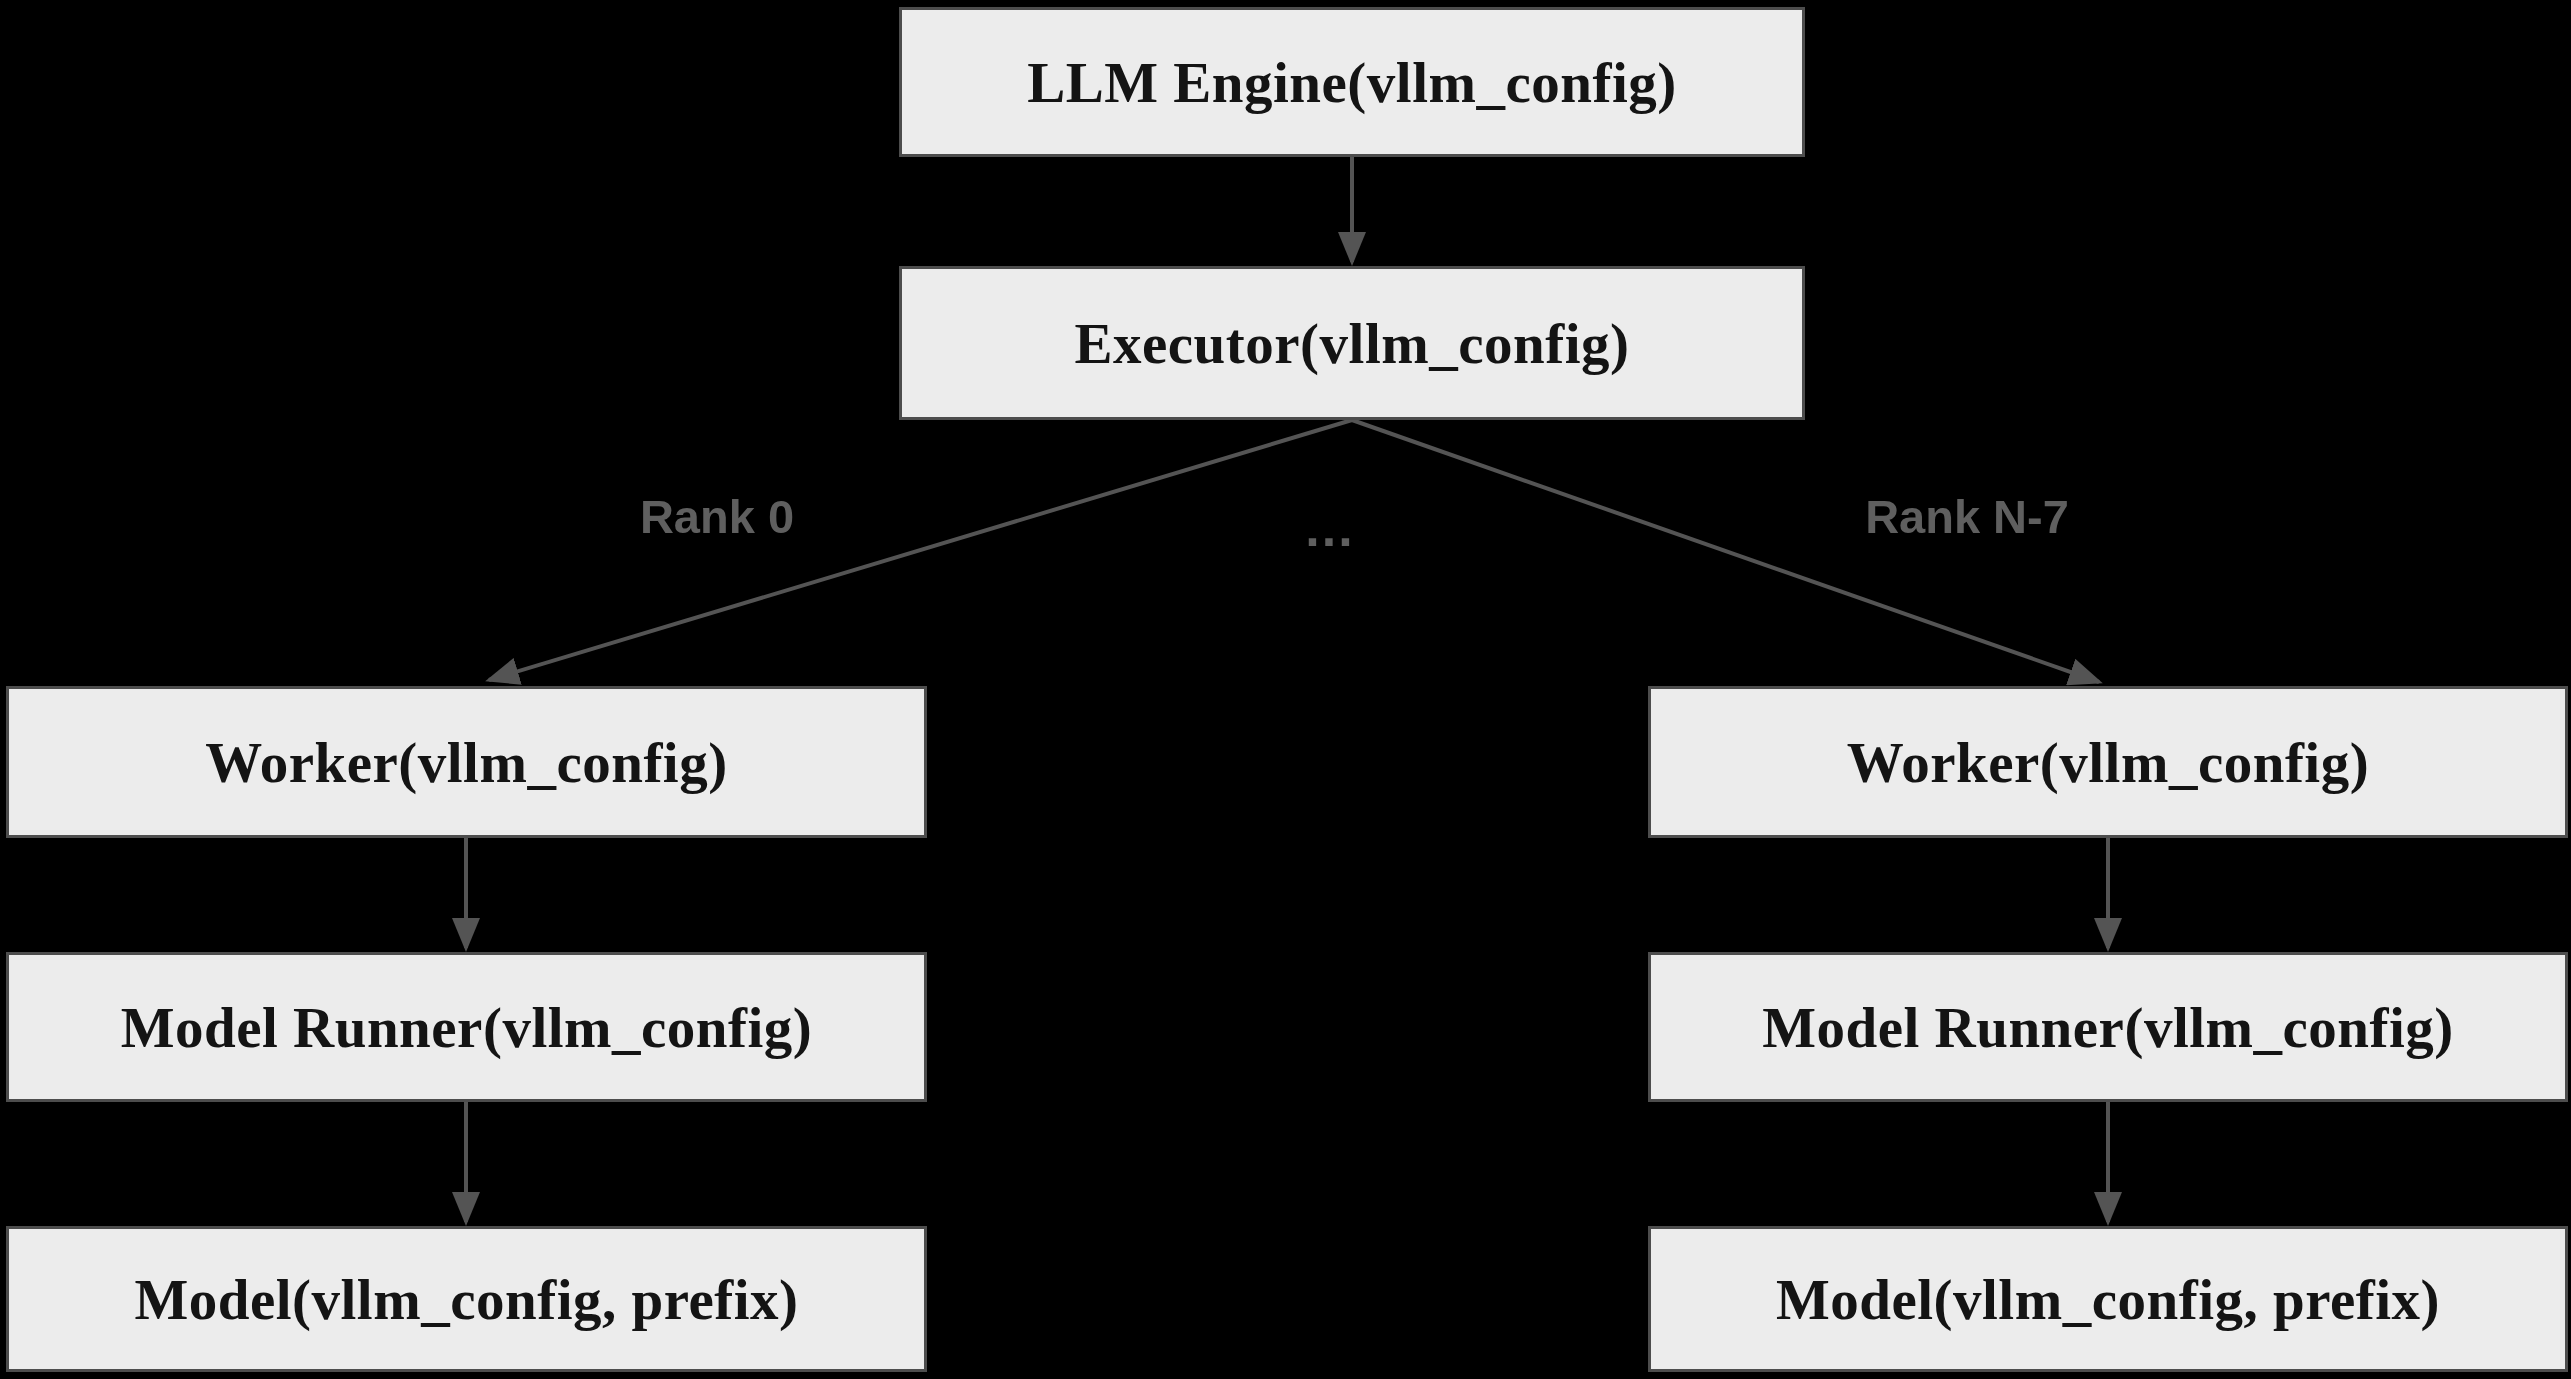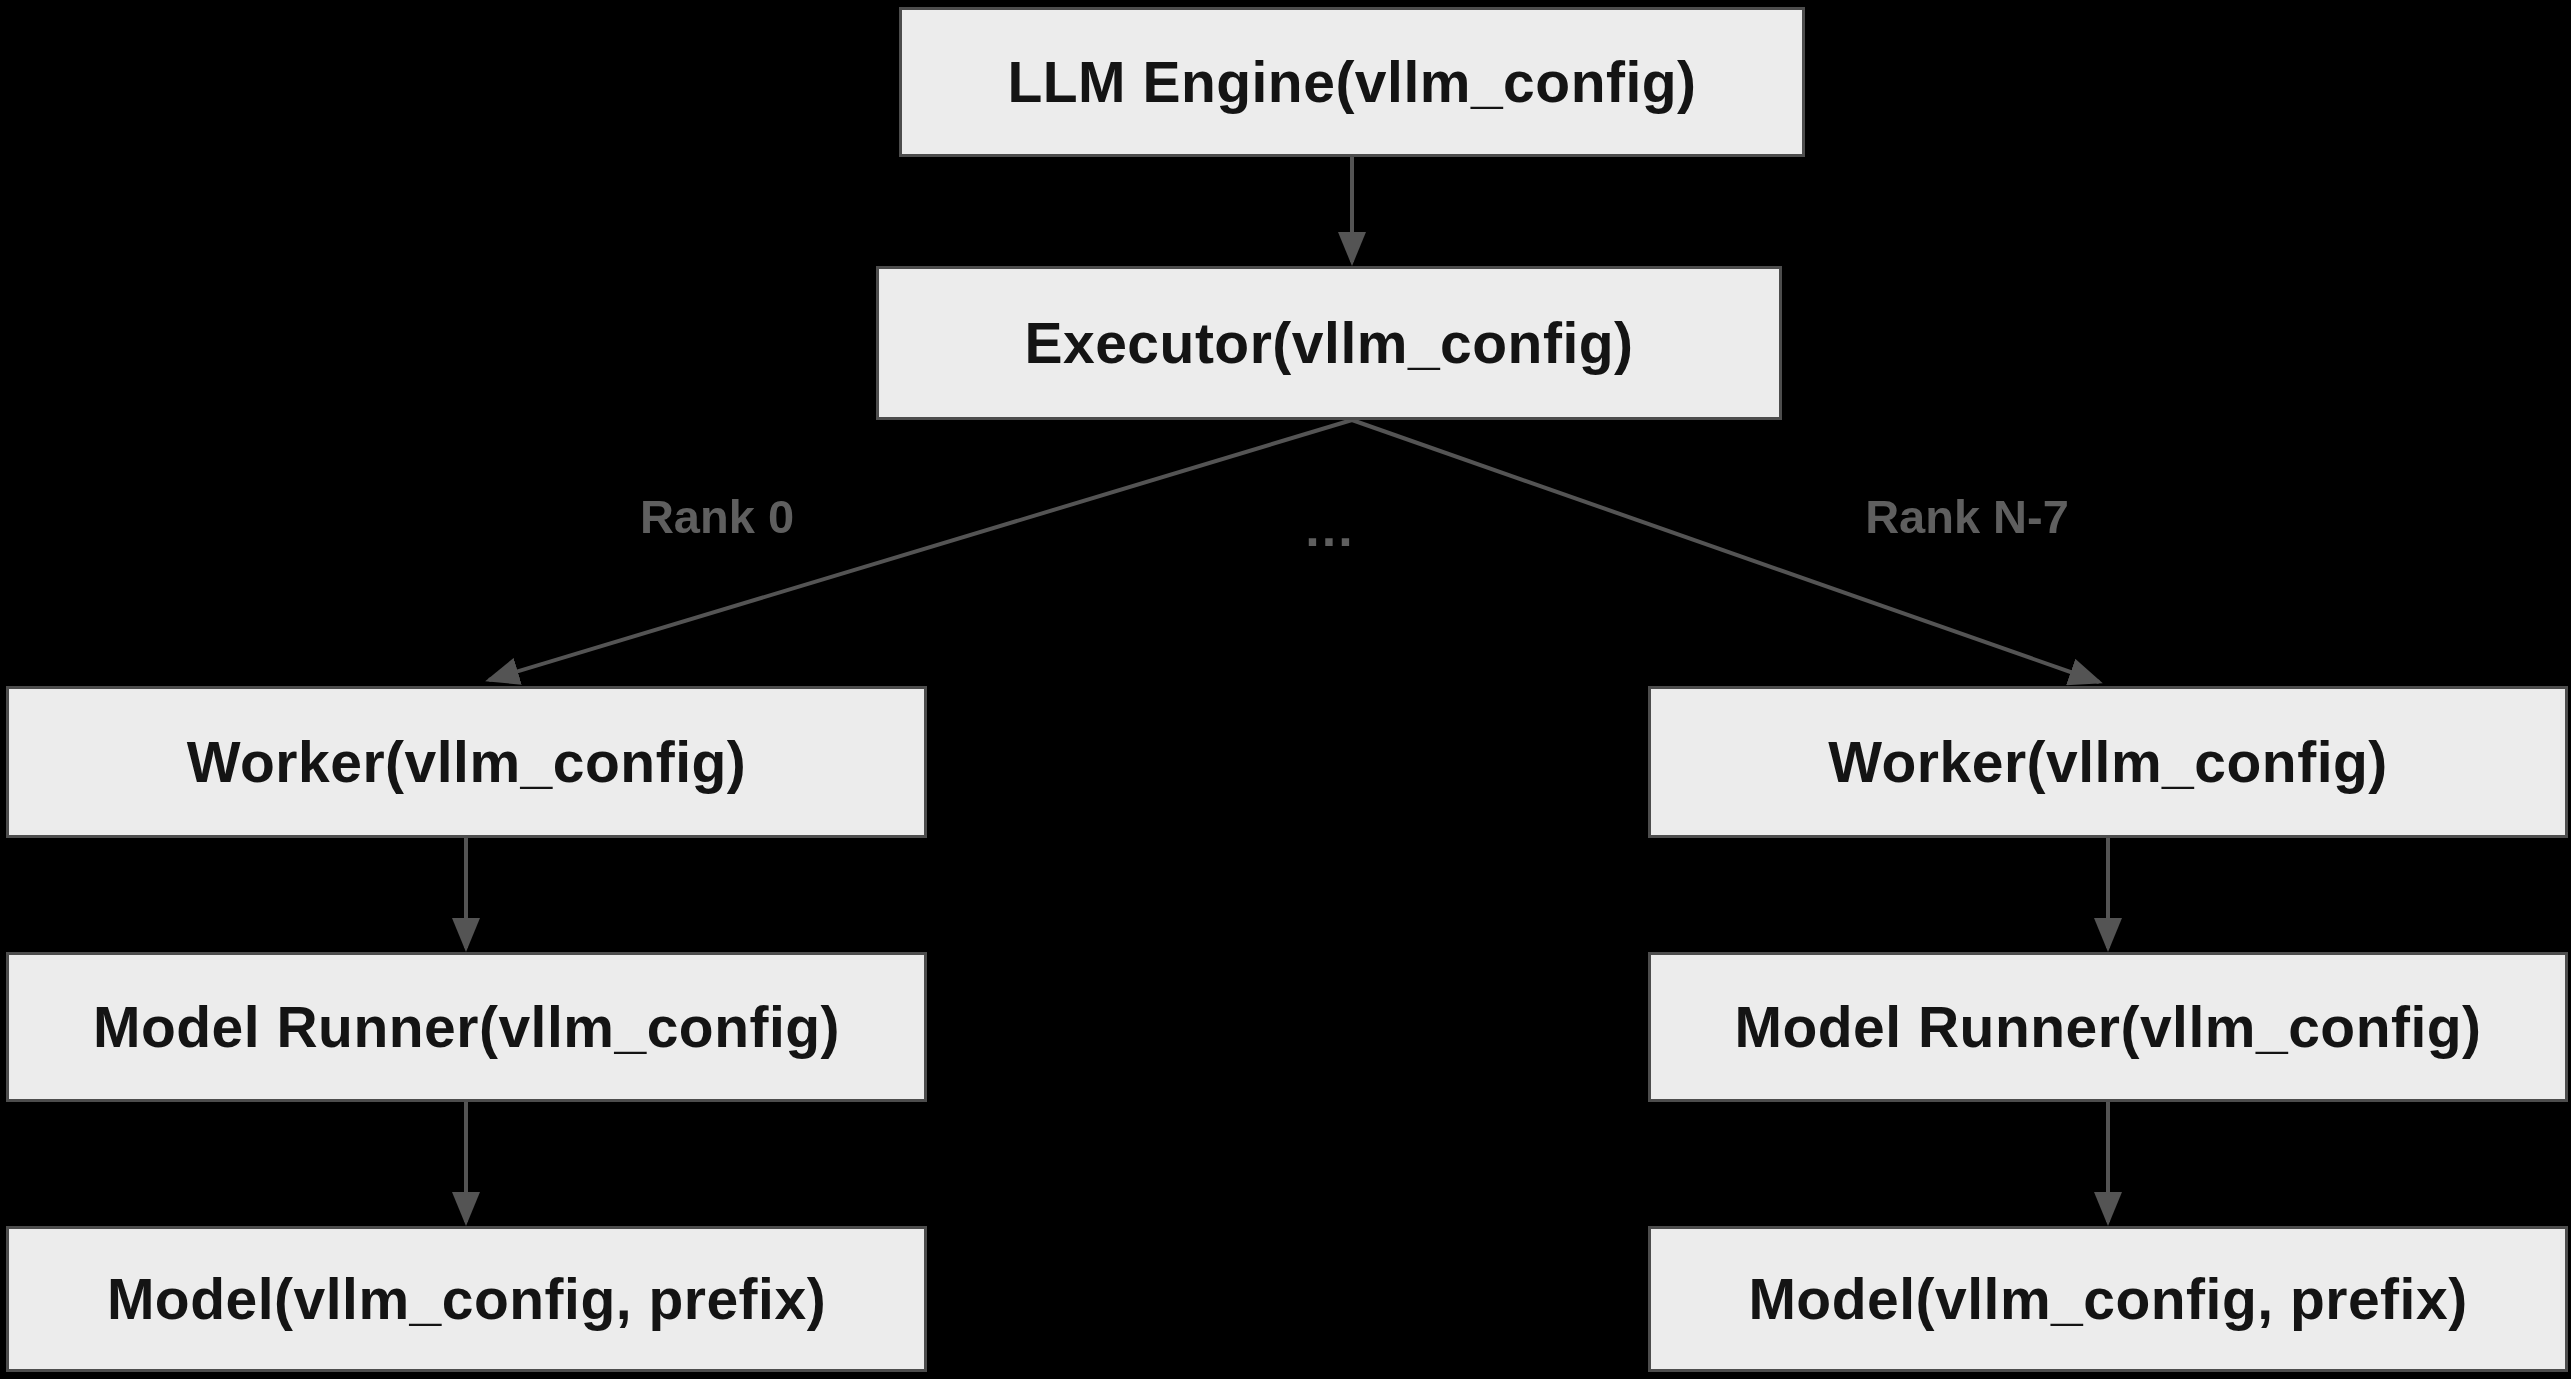--- a/index.html
+++ b/index.html
@@ -41,20 +41,21 @@
     background: var(--box-fill, #ececec);
     border: 3px solid var(--box-border, #4d4d4d);
     display: flex;
     align-items: center;
     justify-content: center;
     color: var(--node-text, #141414);
     font-size: 57px;
     font-weight: 600;
     letter-spacing: 0.5px;
     white-space: nowrap;
+    font-family: Liberation Serif, serif;
   }
   .edge-label {
     position: absolute;
     transform: translate(-50%, -50%);
     color: var(--edge-label, #5f5f5f);
     font-size: 47px;
     font-weight: 700;
     white-space: nowrap;
   }
   .edge-label.ellipsis {
@@ -81,21 +82,21 @@
     <line class="arrow" x1="466" y1="838" x2="466" y2="948" marker-end="url(#ah)"></line>
     <line class="arrow" x1="466" y1="1102" x2="466" y2="1222" marker-end="url(#ah)"></line>
     <line class="arrow" x1="2108" y1="838" x2="2108" y2="948" marker-end="url(#ah)"></line>
     <line class="arrow" x1="2108" y1="1102" x2="2108" y2="1222" marker-end="url(#ah)"></line>
   </svg>
 
   <div class="node" style="left:899px; top:7px; width:906px; height:150px;">
     <span>LLM Engine(vllm_config)</span>
   </div>
 
-  <div class="node" style="left:876px; top:266px; width:906px; height:154px;">
+  <div class="node" style="left:899px; top:266px; width:906px; height:154px;">
     <span>Executor(vllm_config)</span>
   </div>
 
   <div class="edge-label" style="left:717px; top:516px;">Rank 0</div>
 
   <div class="edge-label ellipsis" style="left:1330px; top:528px;">...</div>
 
   <div class="edge-label" style="left:1967px; top:516px;">Rank N-7</div>
 
   <div class="node" style="left:6px; top:686px; width:921px; height:152px;">

